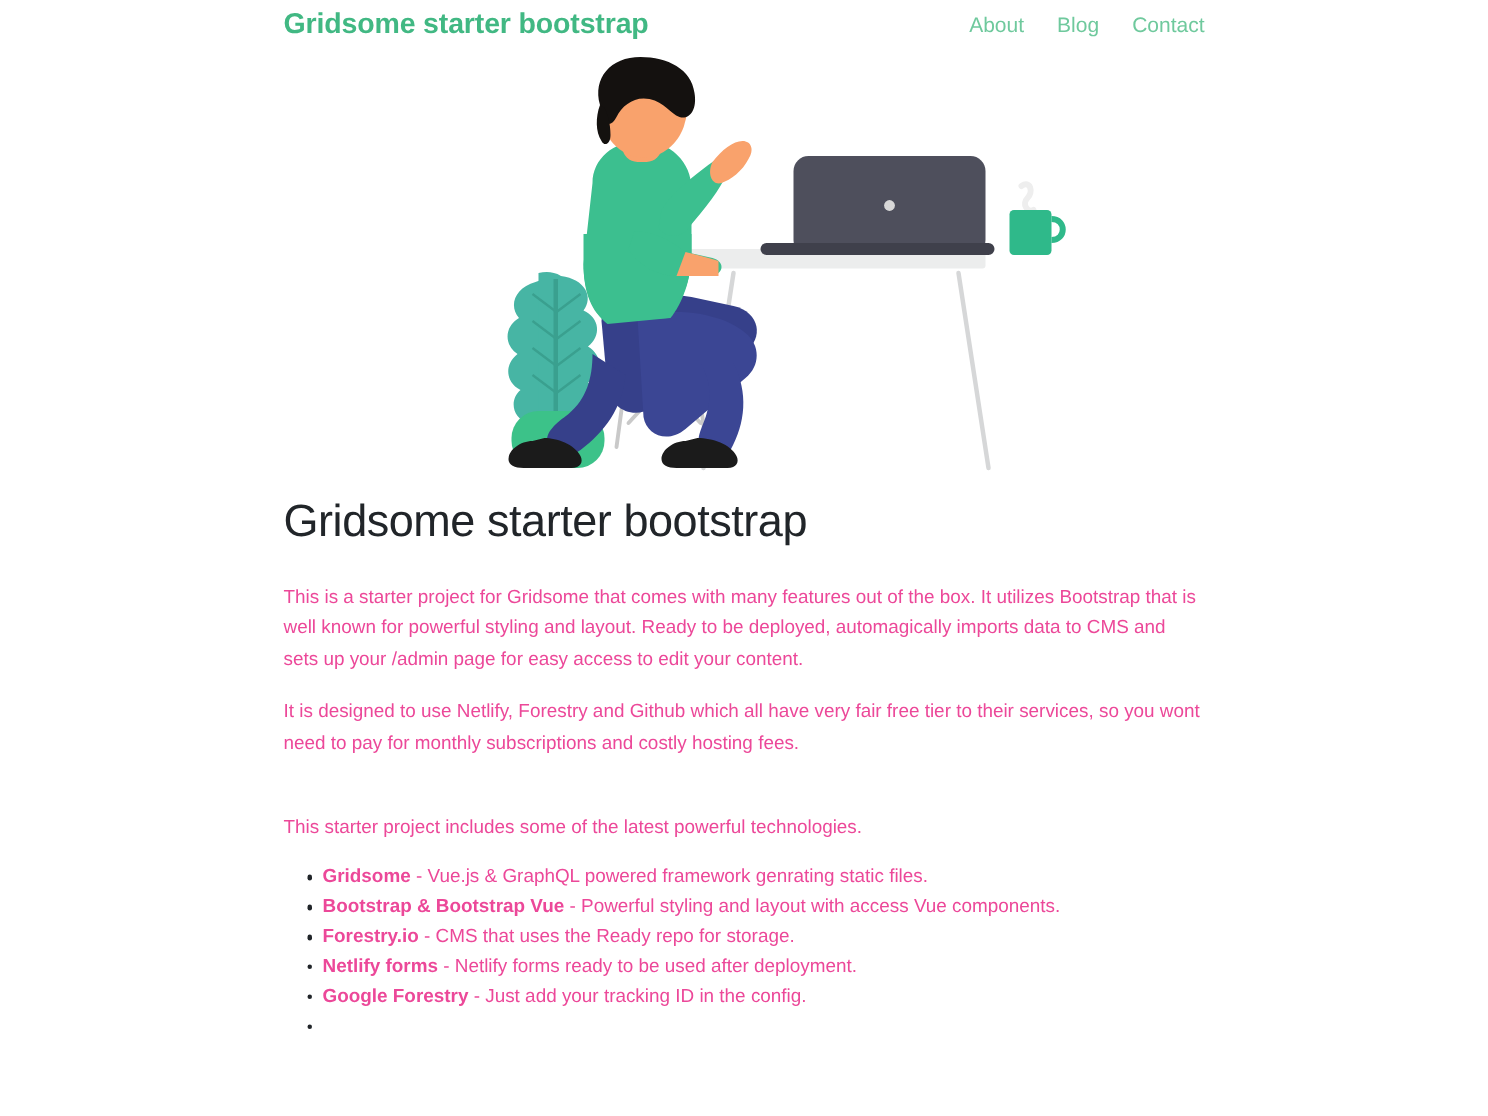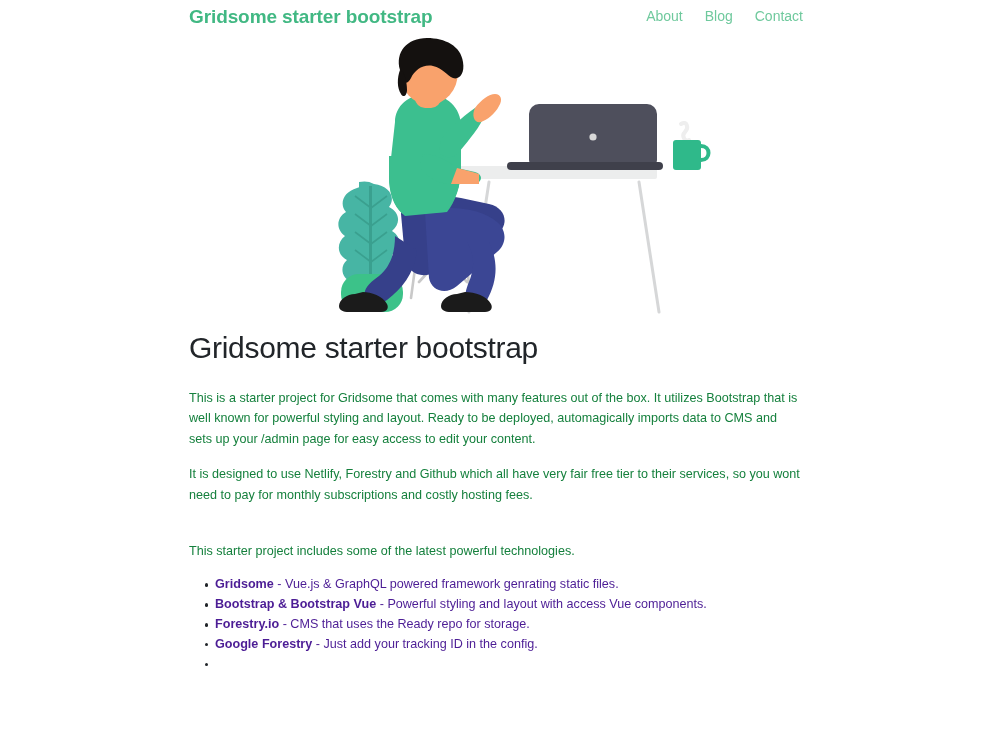--- a/index.html
+++ b/index.html
@@ -89,38 +89,38 @@
     line-height: 1.2;
     margin: 0;
     color: #212529;
     letter-spacing: -0.2px;
   }
 
   p.body-text {
     font-size: 12.6px;
     line-height: 1.62;
     margin: 0 0 15px 0;
-    color: #15803d;
+    color: #ec4899;
   }
   p.body-text:last-of-type { margin-bottom: 0; }
 
   .features-block { margin-top: 36px; }
   .features-intro { margin-top: 19px; margin-bottom: 0; }
 
   ul.feature-list {
     list-style: none;
     margin: 14px 0 0 0;
     padding: 0;
   }
   ul.feature-list li {
     position: relative;
     font-size: 12.6px;
     line-height: 1.58;
     padding-left: 26px;
-    color: #4c1d95;
+    color: #ec4899;
   }
   ul.feature-list li::before {
     content: "";
     position: absolute;
     left: 16px;
     top: 8px;
     width: 3.4px;
     height: 3.4px;
     border-radius: 50%;
     background: #212529;
@@ -239,20 +239,23 @@
         <li>
           <span class="feat-name">Gridsome</span><span> - </span><span>Vue.js &amp; GraphQL powered framework genrating static files.</span>
         </li>
         <li>
           <span class="feat-name">Bootstrap &amp; Bootstrap Vue</span><span> - </span><span>Powerful styling and layout with access Vue components.</span>
         </li>
         <li>
           <span class="feat-name">Forestry.io</span><span> - </span><span>CMS that uses the Ready repo for storage.</span>
         </li>
         <li>
+          <span class="feat-name">Netlify forms</span><span> - </span><span>Netlify forms ready to be used after deployment.</span>
+        </li>
+        <li>
           <span class="feat-name">Google Forestry</span><span> - </span><span>Just add your tracking ID in the config.</span>
         </li>
         <li>
           
         </li>
       </ul>
     </section>
 
   </main>
 

